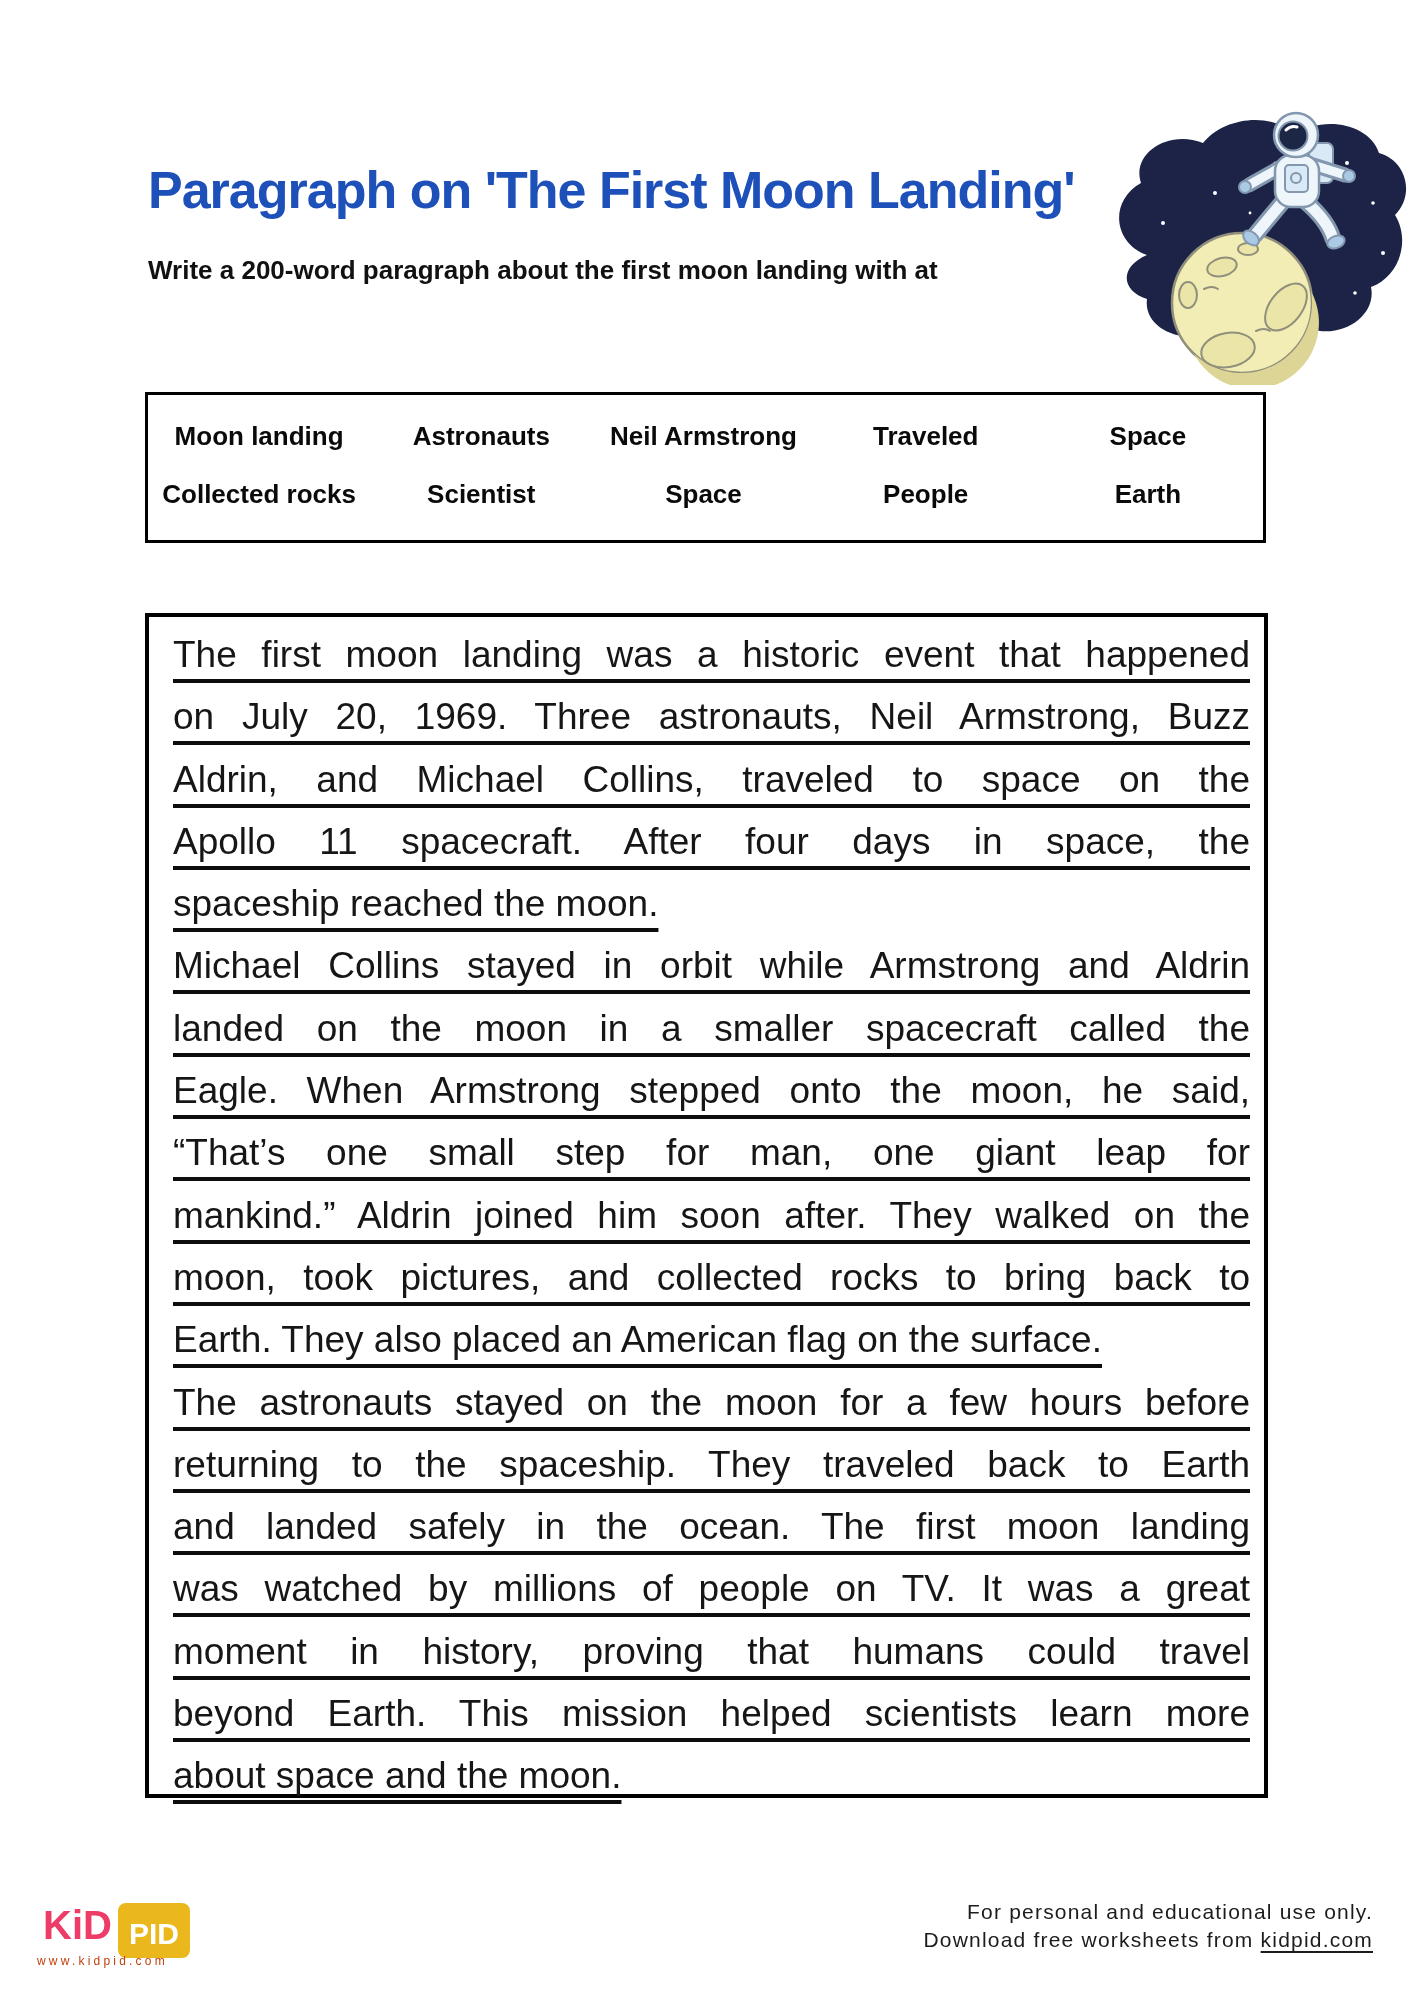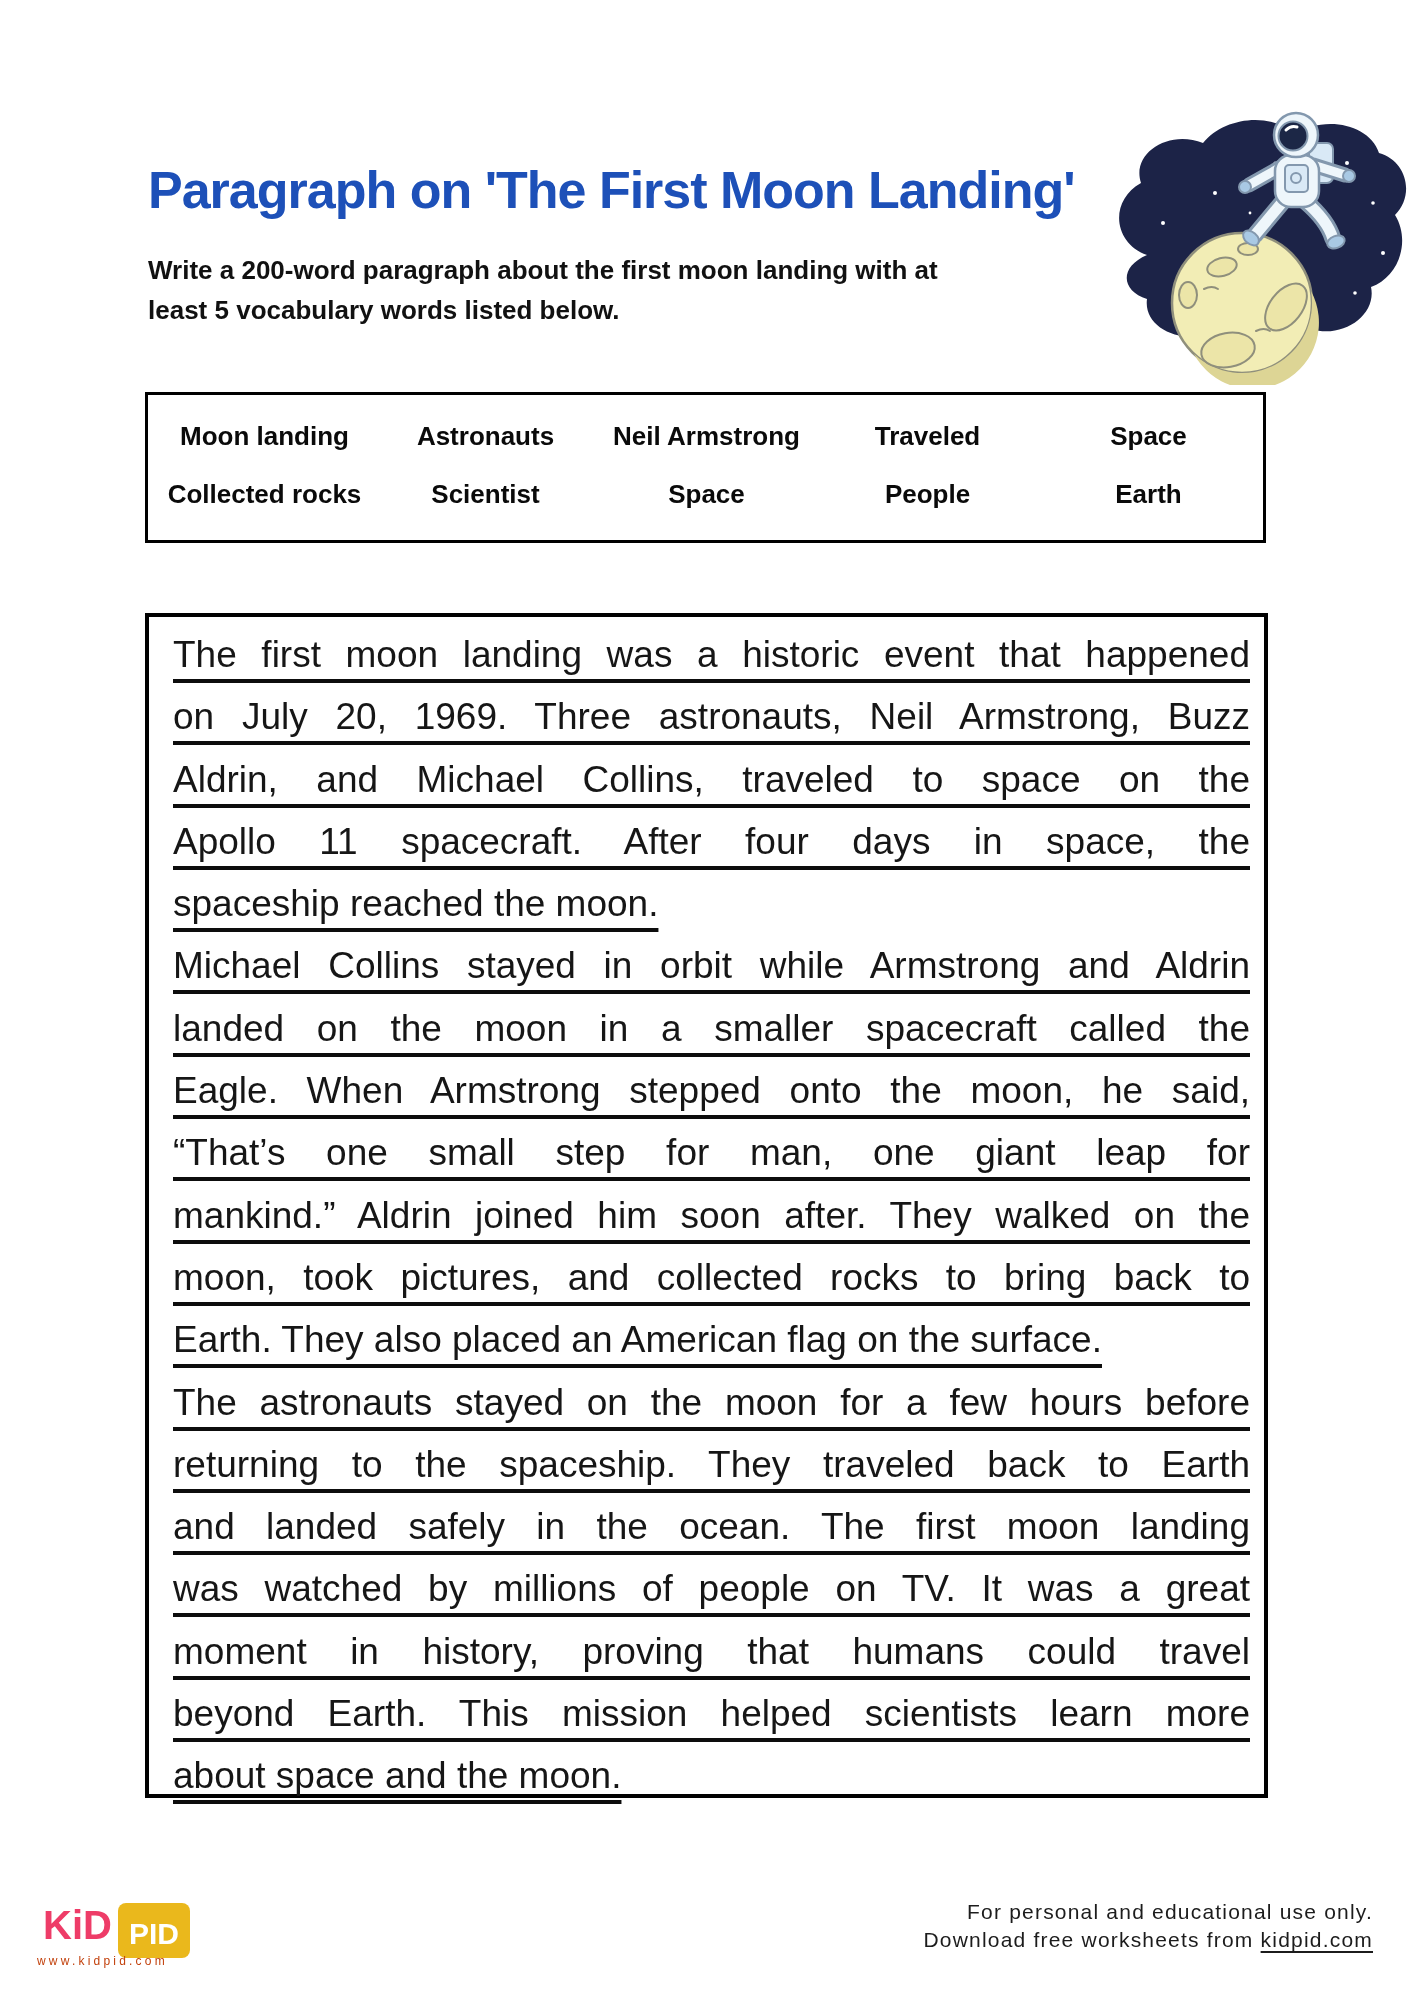--- a/index.html
+++ b/index.html
@@ -49,21 +49,21 @@
     left: 145px;
     top: 392px;
     width: 1121px;
     height: 151px;
     border: 3px solid #000000;
     display: grid;
     grid-template-columns: repeat(5, 1fr);
     grid-template-rows: 1fr 1fr;
     align-items: center;
     justify-items: center;
-    padding: 12px 4px 16px 6px;
+    padding: 12px 4px 16px 0;
   }
   .vocab-word {
     font-size: 26px;
     font-weight: bold;
     color: #0a0a0a;
     white-space: nowrap;
   }
 
   
   .para-box {
@@ -138,21 +138,20 @@
   }
 </style>
 </head>
 <body>
 
 <div class="page">
 
   <div class="title">Paragraph on 'The First Moon Landing'</div>
   <div class="subtitle">
     <div>Write a 200-word paragraph about the first moon landing with at</div>
-    <div>least 5 vocabulary words listed below.</div>
   </div>
 
   <div class="illustration">
     <svg width="328" height="282" viewBox="0 0 328 282">
 
       <path d="M 62 152
                C 28 140 24 98 56 80
                C 46 50 84 26 118 40
                C 138 14 188 8 208 32
                C 238 12 284 20 294 50

